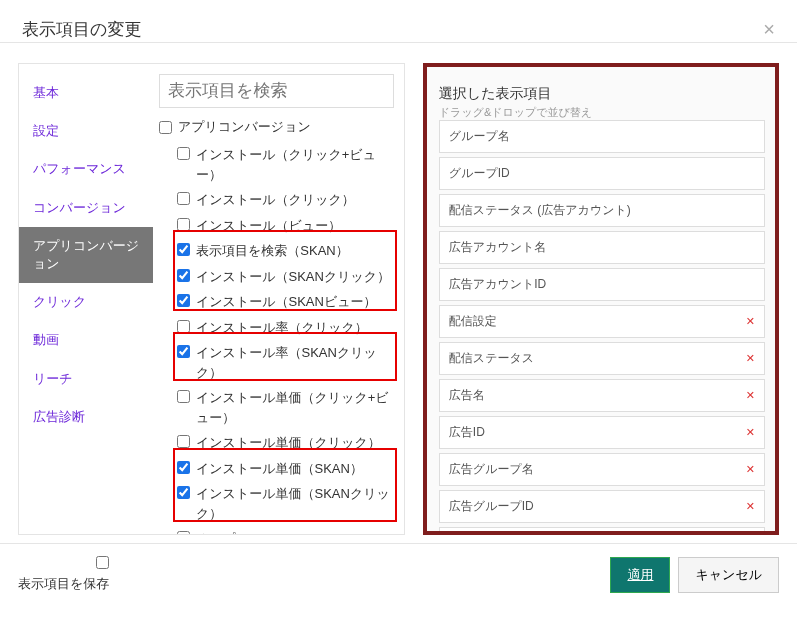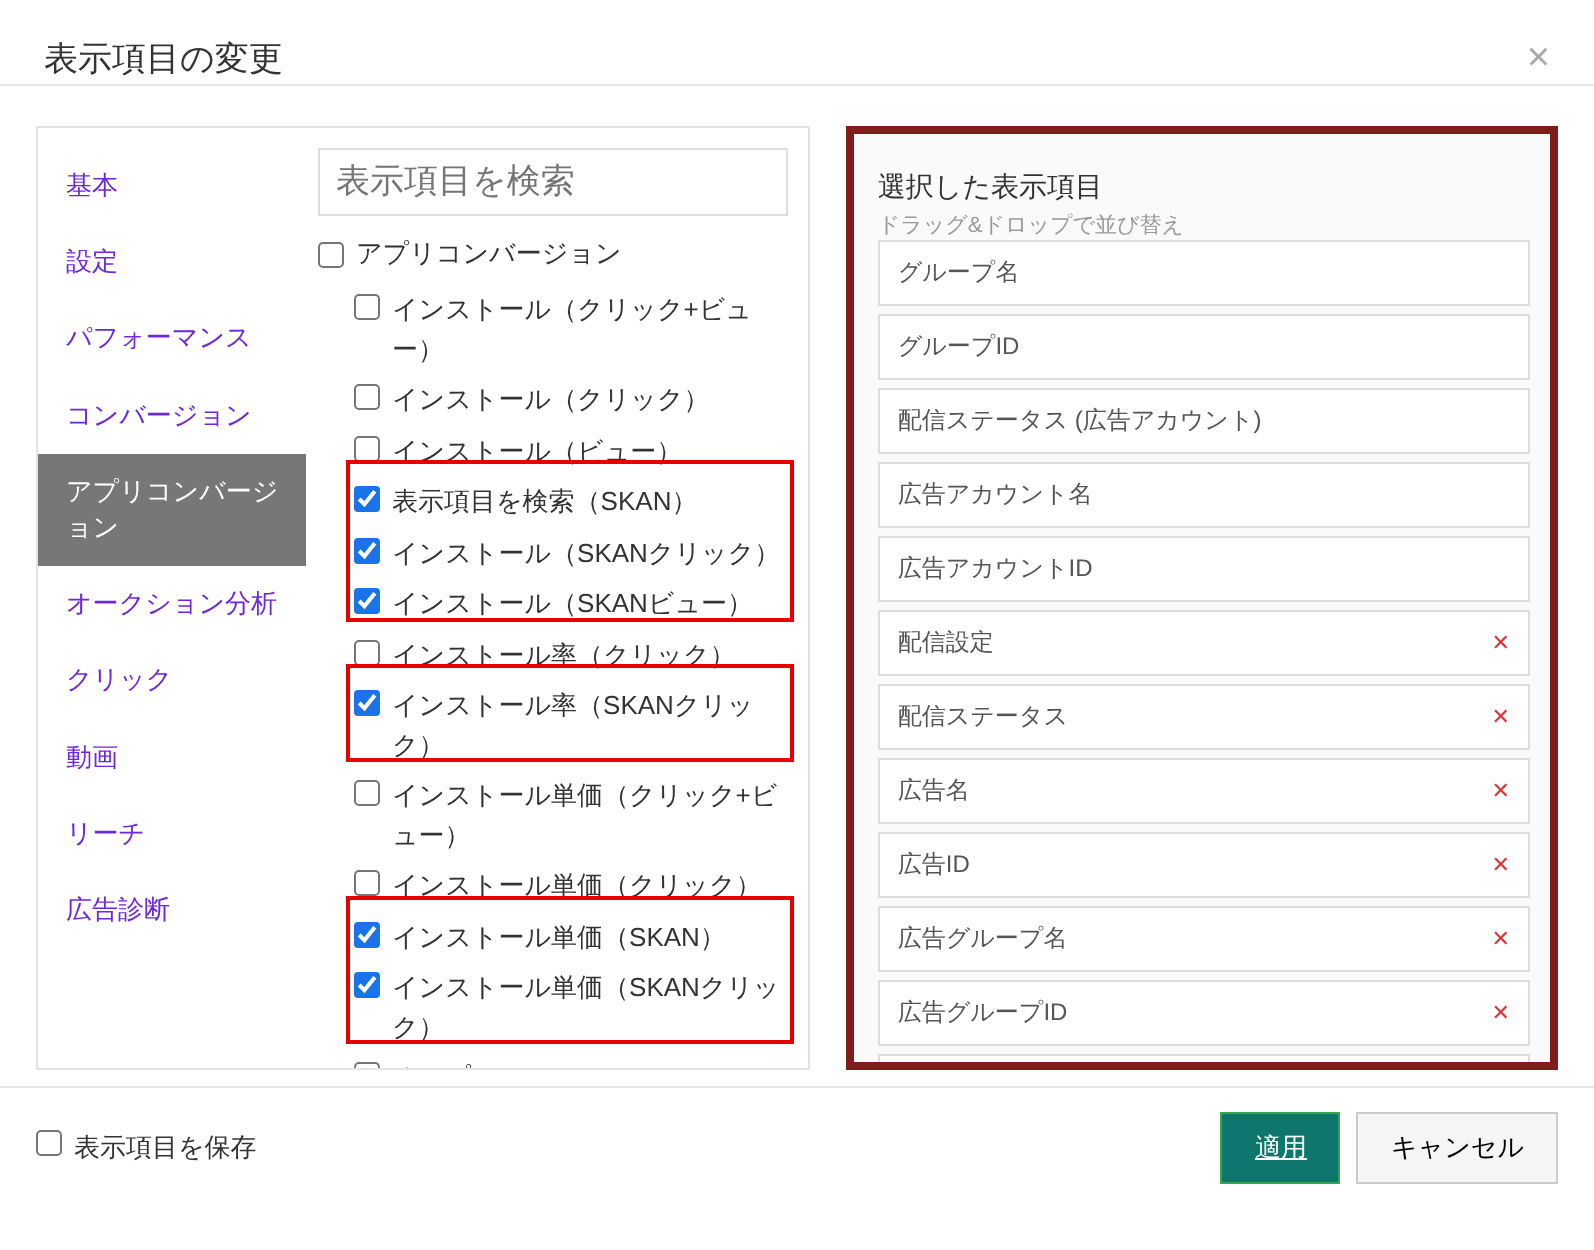--- a/index.html
+++ b/index.html
@@ -20,21 +20,21 @@
 .opt-item { display: flex; align-items: flex-start; gap: 6px; padding: 3px 0; line-height: 1.5; }
 .opt-item input[type="checkbox"] { margin-top: 2px; width: 13px; height: 13px; accent-color: #1a73e8; }
 .opt-item label { flex: 1; word-break: break-all; }
 .red-box { border: 2.5px solid #e60000; position: absolute; pointer-events: none; z-index: 5; }
 .right-panel { flex: 1; border: 4px solid #7f1d1d; background: #fafafa; padding: 18px 10px 10px 12px; overflow-y: auto; position: relative; }
 .right-title { font-size: 14px; color: #333; margin-bottom: 2px; }
 .right-subtitle { font-size: 11px; color: #999; }
 .sel-item { background: #fff; border: 1px solid #ddd; padding: 7px 9px; margin-bottom: 4px; display: flex; justify-content: space-between; align-items: center; font-size: 12px; color: #555; }
 .sel-x { color: #d33; font-size: 11px; cursor: pointer; }
 .modal-footer { border-top: 1px solid #e5e5e5; padding: 12px 18px; display: flex; justify-content: space-between; align-items: center; }
-.save-chk { display: flex; align-items: flex-start; gap: 6px; font-size: 13px; color: #333; }
+.save-chk { display: flex; align-items: flex-end; gap: 6px; font-size: 13px; color: #333; flex-direction: column; }
 .btns { display: flex; gap: 8px; }
 .btn { padding: 8px 16px; font-size: 13px; border: 1px solid #ccc; background: #f5f5f5; cursor: pointer; }
 .btn-primary { background: #0f766e; border-color: #2fa84f; color: #fff; text-decoration: underline; }
 ::-webkit-scrollbar { width: 8px; }
 ::-webkit-scrollbar-thumb { background: #ccc; }
 ::-webkit-scrollbar-track { background: #f1f1f1; }
 </style>
 </head>
 <body>
 
@@ -45,21 +45,20 @@
   </div>
 
   <div class="modal-body">
     <div class="left-panel">
       <div class="cat-list" id="cat-list">
           <div class="cat-item">基本</div>
           <div class="cat-item">設定</div>
           <div class="cat-item">パフォーマンス</div>
           <div class="cat-item">コンバージョン</div>
           <div class="cat-item active">アプリコンバージョン</div>
-          <div class="cat-item">オークション分析</div>
           <div class="cat-item">クリック</div>
           <div class="cat-item">動画</div>
           <div class="cat-item">リーチ</div>
           <div class="cat-item">広告診断</div>
         </div>
       <div class="opt-col" id="opt-col">
         <input class="search-box" placeholder="表示項目を検索" style="">
         <div class="opt-group-head">
           <input type="checkbox" style="">
           <label>アプリコンバージョン</label>

